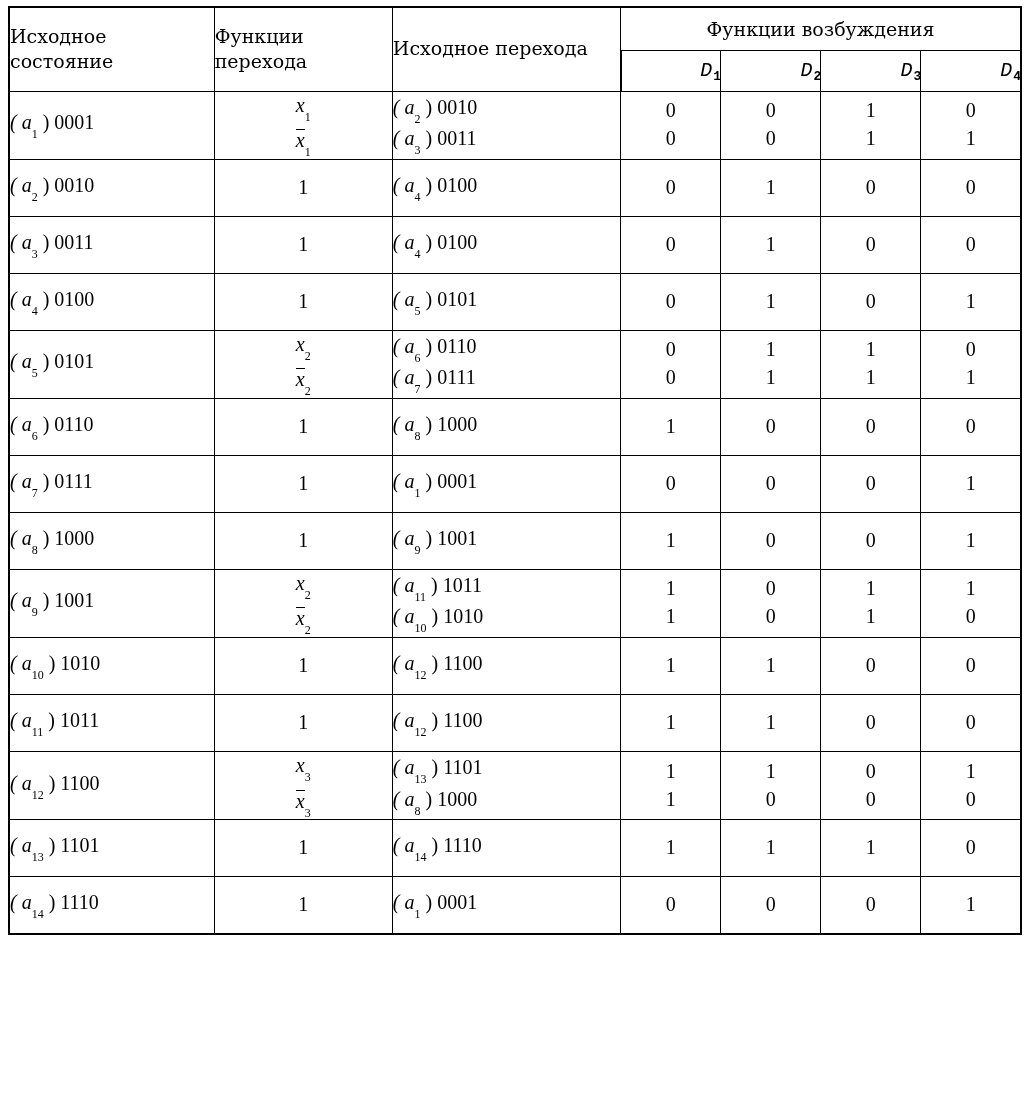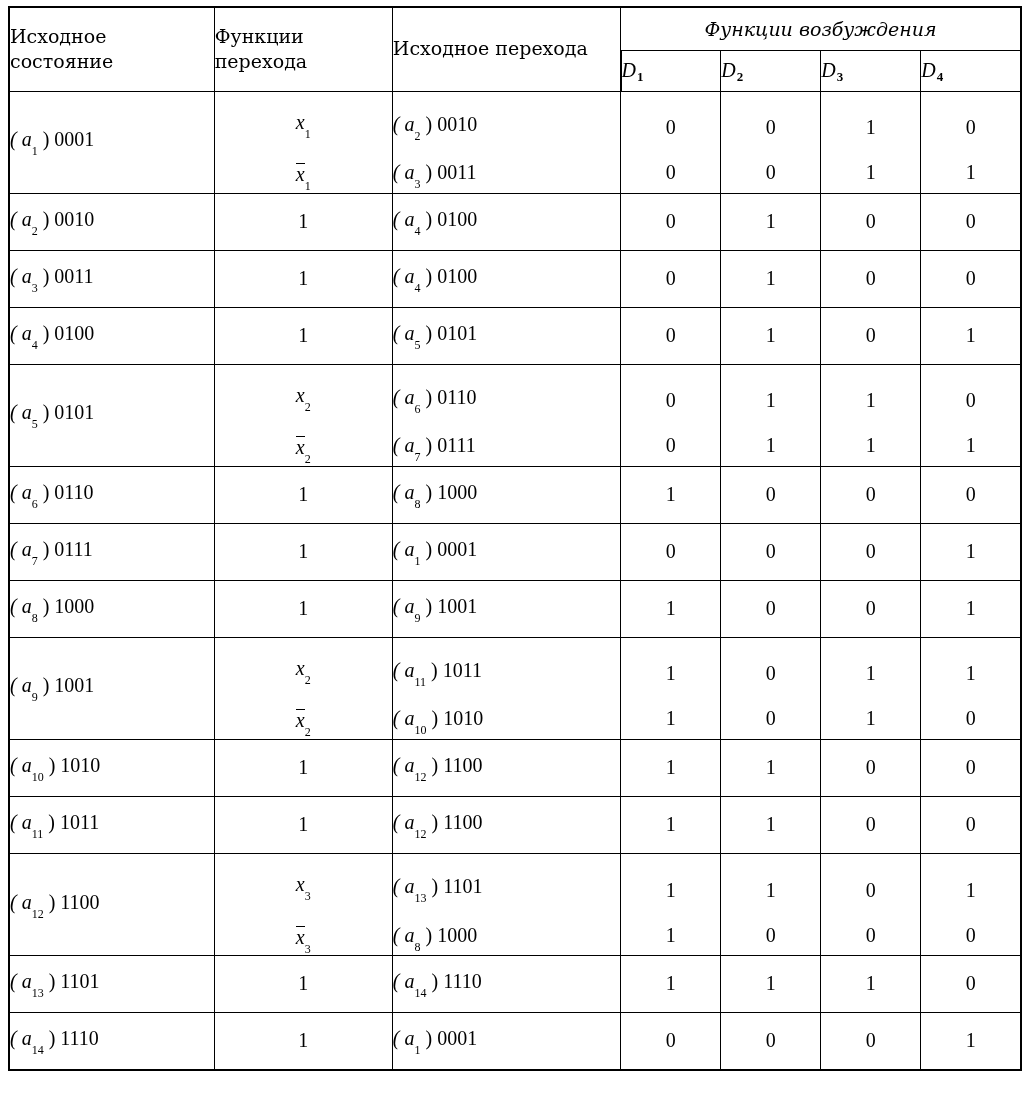--- a/index.html
+++ b/index.html
@@ -61,26 +61,25 @@
     line-height: 1.35;
     height: 84px;
     box-sizing: border-box;
   }
   th.head-exc {
     font-family: "DejaVu Serif", serif;
     font-weight: bold;
     font-size: 19px;
     text-align: center;
     padding: 8px 4px 10px 4px;
-    font-style: italic;
   }
   th.head-d {
-    text-align: left;
+    text-align: right;
     font-size: 20px;
-    font-family: Liberation Serif, serif;
+    font-family: Liberation Mono, monospace;
     font-weight: bold;
     font-style: italic;
     padding: 6px 0 10px 0;
     height: 40px;
   }
   th.head-d sub {
     font-size: 13px;
     font-style: normal;
     font-weight: bold;
     vertical-align: baseline;
@@ -102,21 +101,20 @@
   }
   .rowpair {
     display: flex;
     flex-direction: column;
     justify-content: center;
   }
   .subline {
     line-height: 1.05;
     padding: 3px 0 4px 0;
     white-space: nowrap;
-    margin-top: 17px;
   }
   .single {
     padding: 14px 0 15px 0;
     white-space: nowrap;
   }
   .double {
     padding: 9px 0 10px 0;
   }
   .state-label {
     font-size: 20px;

